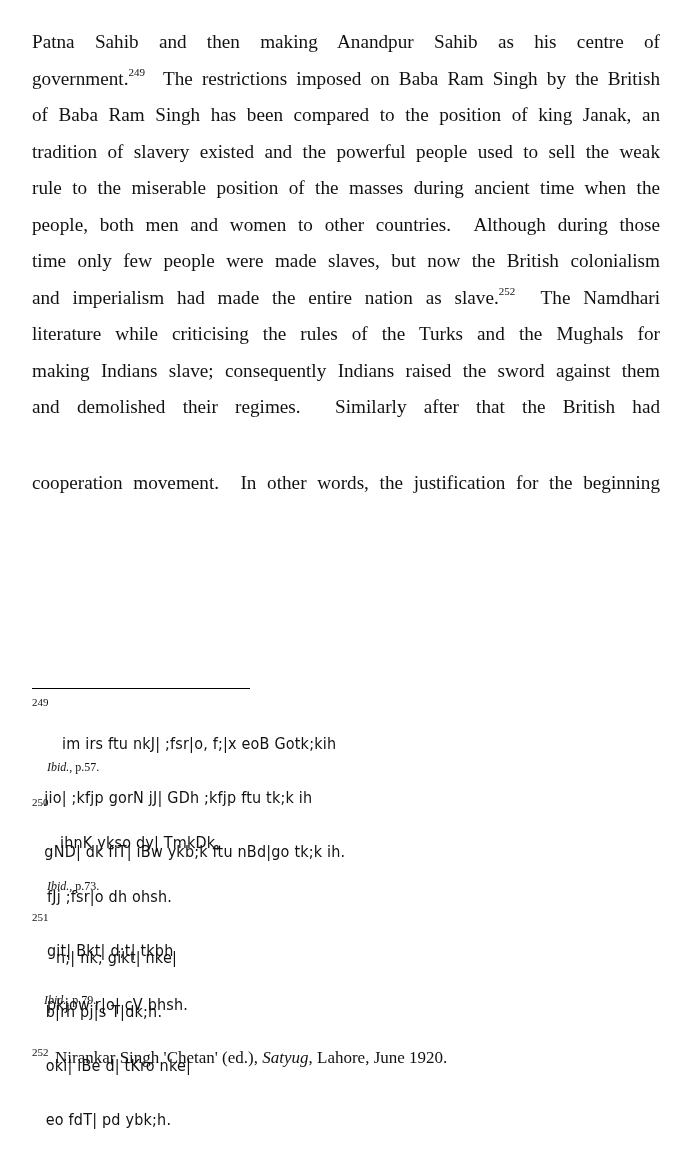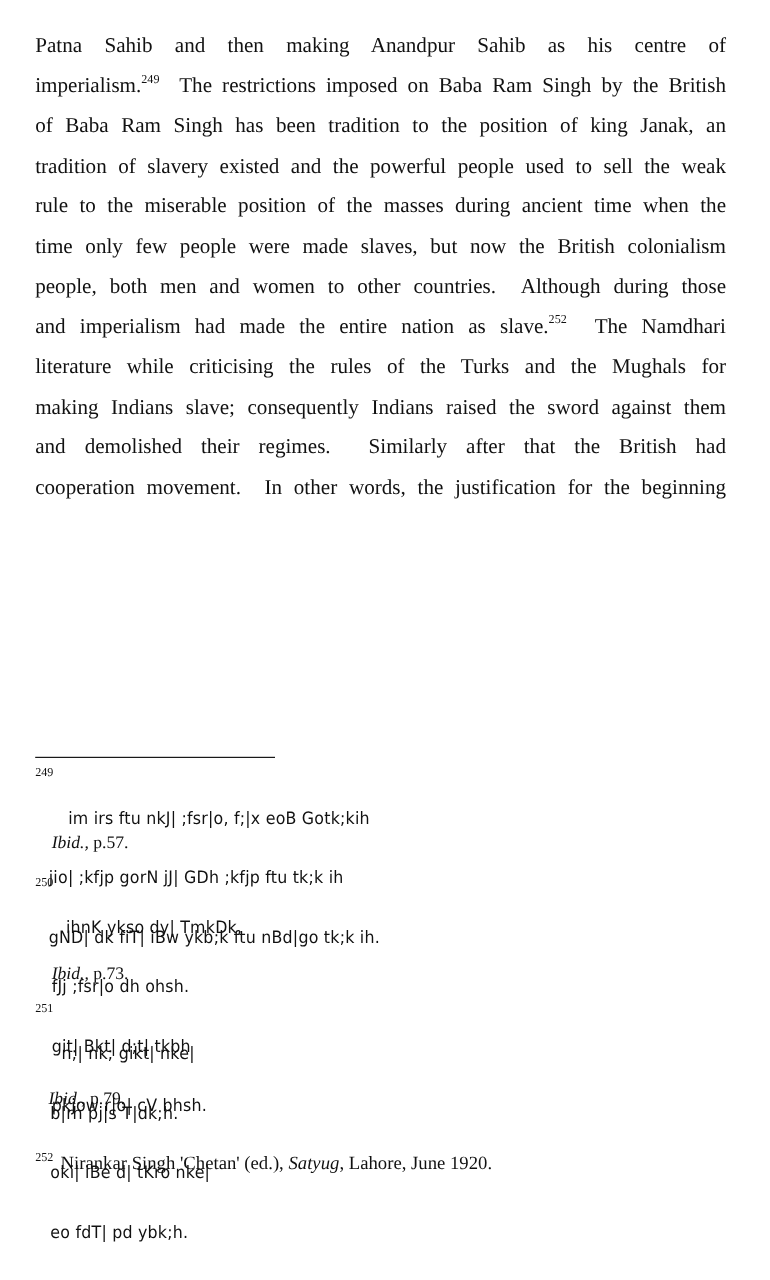--- a/index.html
+++ b/index.html
@@ -33,20 +33,21 @@
     }
     .body-line {
       display: block;
       height: 36.5px;
       white-space: nowrap;
       text-align: justify;
       text-align-last: justify;
     }
     .body-line.last {
       text-align-last: justify;
+      margin-top: 39px;
     }
     sup.fnref {
       font-size: 11px;
       line-height: 0;
       position: relative;
       top: -1px;
       vertical-align: super;
     }
     .fn-rule {
       position: absolute;
@@ -78,21 +79,21 @@
       letter-spacing: 0.2px;
       transform: scaleX(0.93);
       transform-origin: left top;
     }
     .fn-garbled .gl {
       display: block;
       height: 18px;
     }
     .fn-cite {
       font-family: "Liberation Serif", serif;
-      font-size: 16px;
+      font-size: 12px;
       line-height: 20px;
       color: #111111;
       white-space: nowrap;
     }
     .fn-cite i { font-style: italic; }
 
     #fn249 { top: 696px; }
     #fn249 .fn-garbled { position: absolute; left: 30px; top: 3px; }
     #fn249 .fn-garbled .gl.indent { margin-left: -19px; }
     #fn249 .fn-cite { position: absolute; left: 15px; top: 61px; }
@@ -110,26 +111,26 @@
     #fn252 { top: 1046px; }
     #fn252 .fn-cite { position: absolute; left: 23px; top: 2px; font-size: 17px; }
   </style>
 </head>
 <body>
 
 <div class="page">
 
   <div class="body-text">
     <span class="body-line">Patna Sahib and then making Anandpur Sahib as his centre of</span>
-    <span class="body-line"><span>imperialism.</span><sup class="fnref">249</sup><span style="white-space:pre-wrap">  The restrictions imposed on Baba Ram Singh by the British</span></span>
-    <span class="body-line">of Baba Ram Singh has been tradition to the position of king Janak, an</span>
+    <span class="body-line"><span>government.</span><sup class="fnref">249</sup><span style="white-space:pre-wrap">  The restrictions imposed on Baba Ram Singh by the British</span></span>
+    <span class="body-line">of Baba Ram Singh has been compared to the position of king Janak, an</span>
     <span class="body-line">tradition of slavery existed and the powerful people used to sell the weak</span>
     <span class="body-line">rule to the miserable position of the masses during ancient time when the</span>
+    <span class="body-line" style="white-space:pre">people, both men and women to other countries.  Although during those</span>
     <span class="body-line">time only few people were made slaves, but now the British colonialism</span>
-    <span class="body-line" style="white-space:pre">people, both men and women to other countries.  Although during those</span>
     <span class="body-line"><span>and imperialism had made the entire nation as slave.</span><sup class="fnref">252</sup><span style="white-space:pre-wrap">  The Namdhari</span></span>
     <span class="body-line">literature while criticising the rules of the Turks and the Mughals for</span>
     <span class="body-line">making Indians slave; consequently Indians raised the sword against them</span>
     <span class="body-line" style="white-space:pre">and demolished their regimes.  Similarly after that the British had</span>
     <span class="body-line last" style="white-space:pre">cooperation movement.  In other words, the justification for the beginning</span>
   </div>
 
   <div class="fn-rule"></div>
 
   <div class="footnote" id="fn249">

